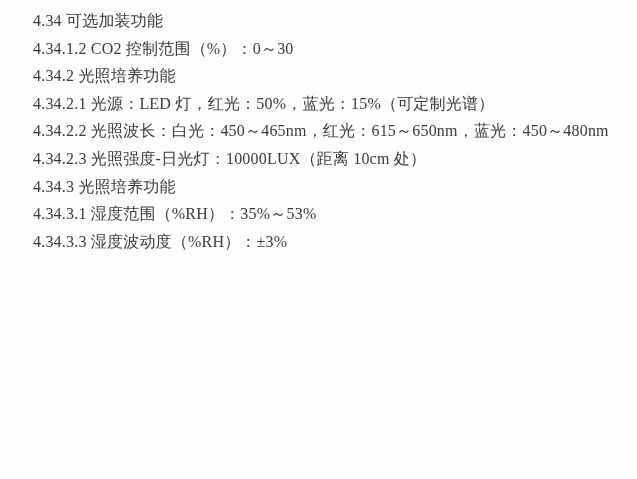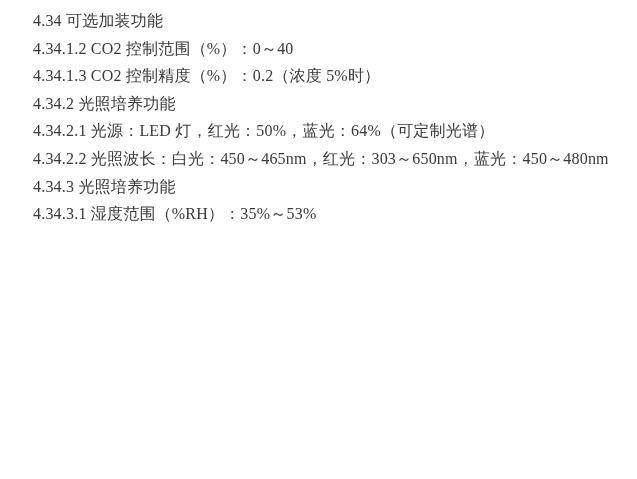--- a/index.html
+++ b/index.html
@@ -28,21 +28,22 @@
   .spec-line {
     height: 27.6px;
   }
 </style>
 </head>
 <body>
 
 <div class="page">
   <div class="spec-list">
     <div class="spec-line">4.34 可选加装功能</div>
-    <div class="spec-line">4.34.1.2 CO2 控制范围（%）：0～40</div>
-    <div class="spec-line">4.34.1.3 CO2 控制精度（%）：0.2（浓度 5%时）</div>
+    <div class="spec-line">4.34.1.2 CO2 控制范围（%）：0～30</div>
     <div class="spec-line">4.34.2 光照培养功能</div>
-    <div class="spec-line">4.34.2.1 光源：LED 灯，红光：50%，蓝光：64%（可定制光谱）</div>
-    <div class="spec-line">4.34.2.2 光照波长：白光：450～465nm，红光：303～650nm，蓝光：450～480nm</div>
+    <div class="spec-line">4.34.2.1 光源：LED 灯，红光：50%，蓝光：15%（可定制光谱）</div>
+    <div class="spec-line">4.34.2.2 光照波长：白光：450～465nm，红光：615～650nm，蓝光：450～480nm</div>
+    <div class="spec-line">4.34.2.3 光照强度-日光灯：10000LUX（距离 10cm 处）</div>
     <div class="spec-line">4.34.3 光照培养功能</div>
     <div class="spec-line">4.34.3.1 湿度范围（%RH）：35%～53%</div>
+    <div class="spec-line">4.34.3.3 湿度波动度（%RH）：±3%</div>
   </div>
 </div>
 
 </body></html>

